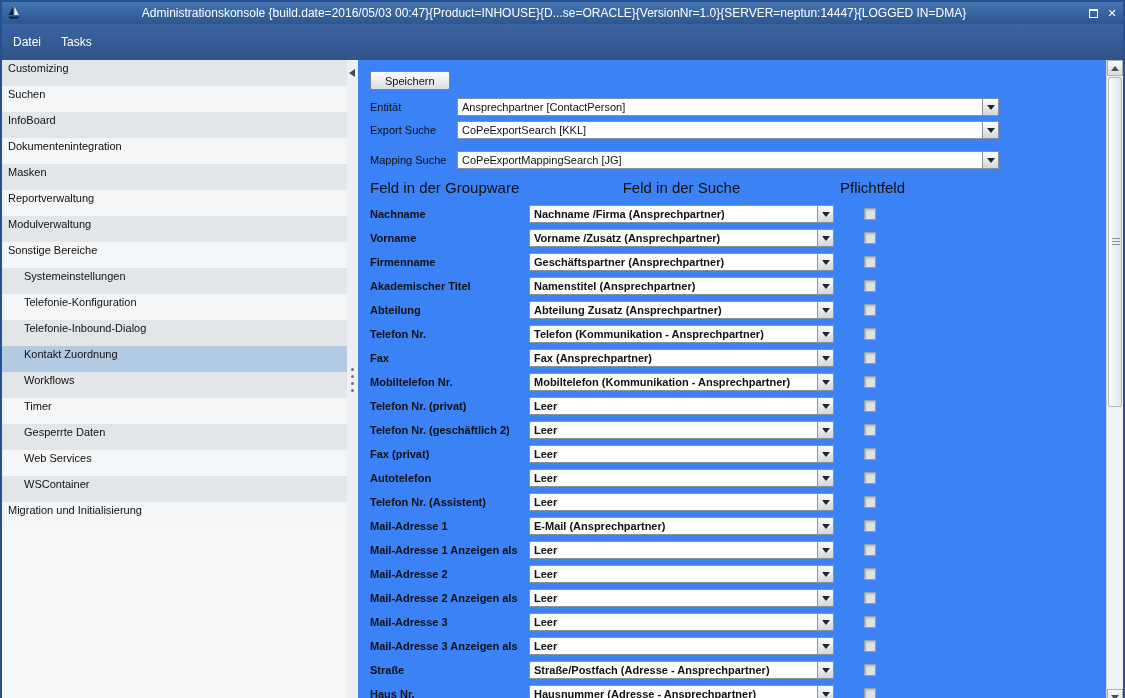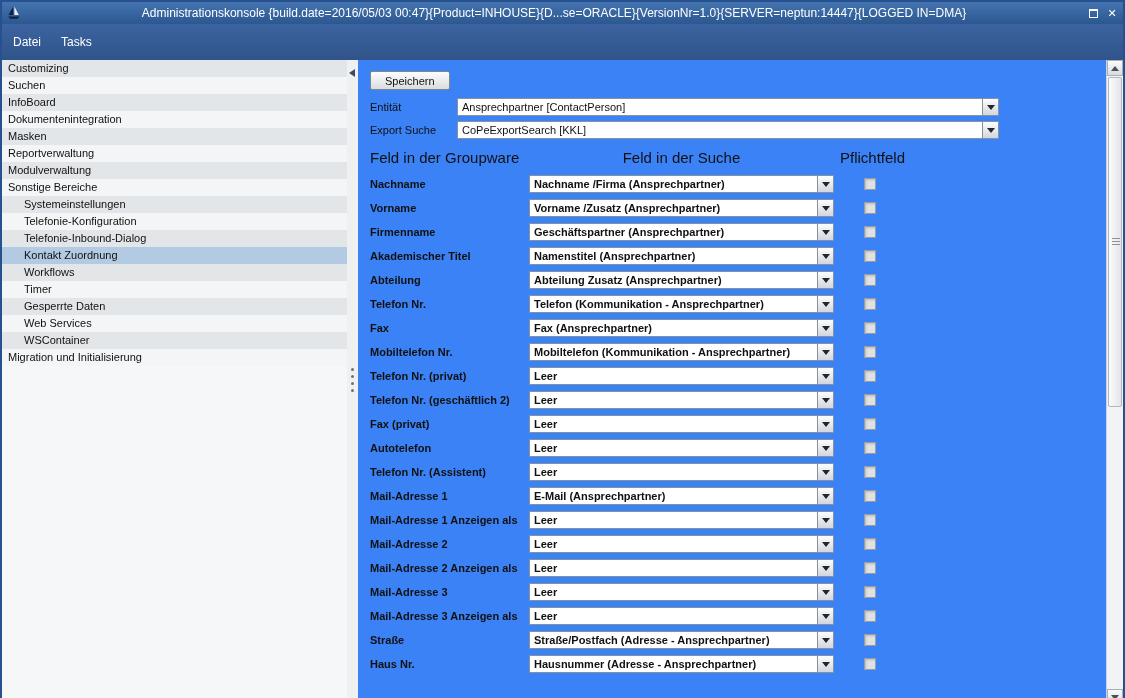--- a/index.html
+++ b/index.html
@@ -29,21 +29,21 @@
   
   .menubar {
     height: 36px; display: flex; align-items: center; gap: 20px; padding: 0 11px;
     background: linear-gradient(#3c64a0, #30538a); color: #fff; font-size: 12px;
   }
   .menu-item { cursor: default; }
   
   .app-body { position: relative; display: flex; height: 645px; background: #eef0f2; }
   
   .sidebar { width: 345px; flex: 0 0 345px; background: #f6f7f8; overflow: hidden; }
-  .tree-item { height: 17px; line-height: 17px; font-size: 11px; color: #111;
+  .tree-item { height: 26px; line-height: 17px; font-size: 11px; color: #111;
     padding-left: 6px; white-space: nowrap; cursor: default; }
   .tree-item.even { background: #e3e6e9; }
   .tree-item.odd  { background: #f4f5f6; }
   .tree-item.indent { padding-left: 22px; }
   .tree-item.selected { background: var(--selection, #b3cae3); }
   
   .splitter { width: 11px; flex: 0 0 11px; position: relative; background: #eef0f2; cursor: col-resize; }
   .collapse-arrow { position: absolute; top: 9px; left: 2px; width: 0; height: 0;
     border-top: 4px solid transparent; border-bottom: 4px solid transparent;
     border-right: 6px solid #3d4d60; }
@@ -228,20 +228,27 @@
           </div>
 
           <div class="field-row odd">
             <span class="flabel">Export Suche</span>
             <div class="combo combo-wide">
               <span class="val">CoPeExportSearch [KKL]</span>
               <span class="arrow-btn"></span>
             </div>
           </div>
 
+          <div class="field-row even gap-before">
+            <span class="flabel">Mapping Suche</span>
+            <div class="combo combo-wide">
+              <span class="val">CoPeExportMappingSearch [JG]</span>
+              <span class="arrow-btn"></span>
+            </div>
+          </div>
 
       </div>
 
       <div class="headers-row">
         <span class="h-groupware">Feld in der Groupware</span>
         <span class="h-suche">Feld in der Suche</span>
         <span class="h-pflicht">Pflichtfeld</span>
       </div>
 
       <div>

